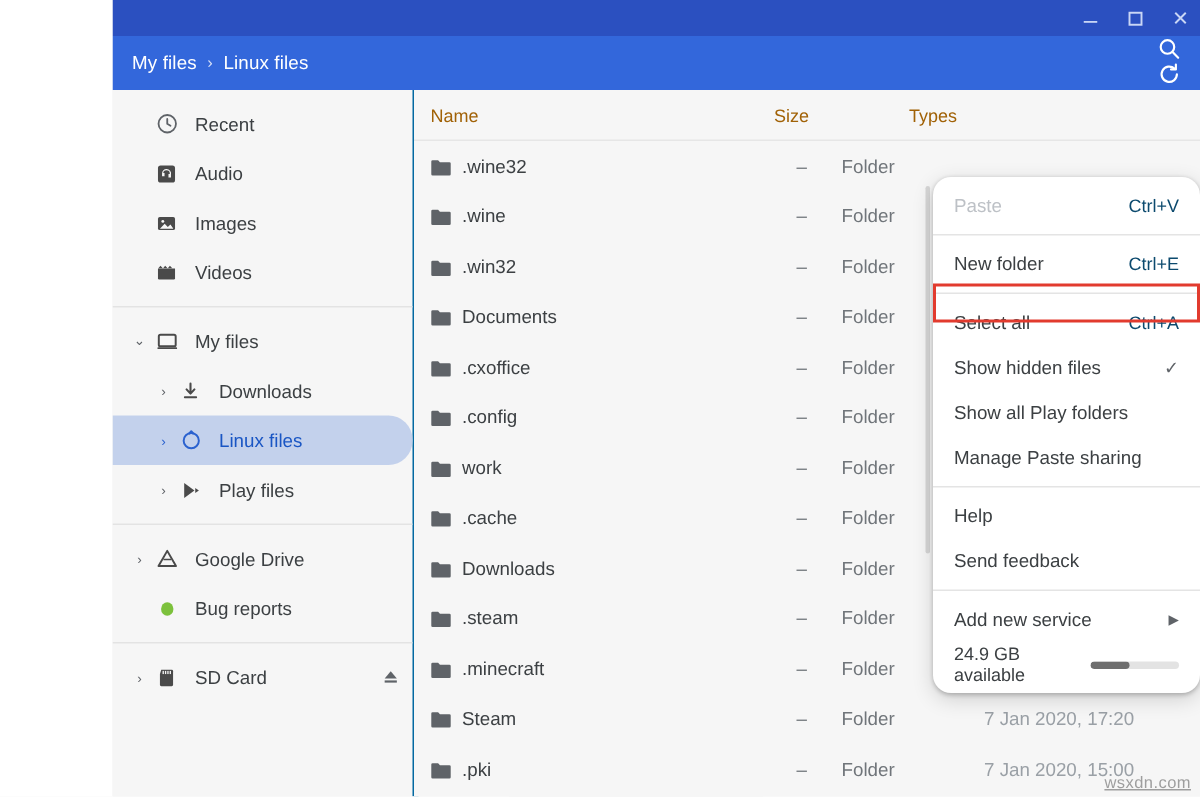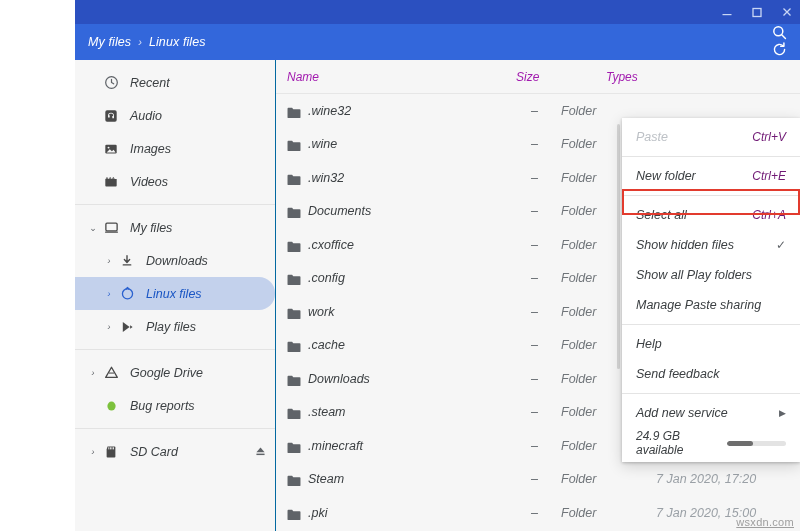--- a/index.html
+++ b/index.html
@@ -8,21 +8,21 @@
     background:#ffffff;
     font-family:"Liberation Sans","DejaVu Sans",sans-serif;
     overflow:hidden;
     position:relative;
   }
   #root{position:absolute;left:0;top:0;width:800px;height:531px;background:#fff;}
 
   
   .window{
     position:absolute;left:75px;top:0;width:725px;height:531px;
-    background:#f4f4f4;overflow:hidden;font-style:italic;
+    background:#f4f4f4;overflow:hidden;
   }
   .titlebar{
     position:absolute;left:0;top:0;width:725px;height:24px;
     background:#2b50c0;
   }
   .wincontrols{
     position:absolute;right:6px;top:0;height:24px;display:flex;align-items:center;gap:16px;
   }
   .wc{width:14px;height:14px;position:relative;cursor:default;}
   .wc svg{display:block;}
@@ -86,21 +86,21 @@
 
   
   .filepane{
     position:absolute;left:201px;top:0;width:524px;height:471px;background:#f6f6f6;
   }
   .colhead{
     position:absolute;left:0;top:0;width:524px;height:33px;
     border-bottom:1px solid #e6e6e6;background:#f6f6f6;
   }
   .colhead .ch{position:absolute;top:0;height:33px;display:flex;align-items:center;
-    font-size:12px;color:#a21caf;}
+    font-size:12px;color:#a16207;}
   .ch-name{left:11px;}
   .ch-size{left:240px;}
   .ch-types{left:285px;margin-left:45px;}
   .rows{position:absolute;left:0;top:34px;width:524px;height:437px;}
   .row{height:33.5px;position:relative;}
   .row .ficon{position:absolute;left:11px;top:50%;transform:translateY(-50%);
     width:14px;height:12px;}
   .row .fname{position:absolute;left:32px;top:50%;transform:translateY(-50%);
     font-size:12.5px;color:#3c4043;white-space:nowrap;}
   .row .fsize{position:absolute;left:240px;top:50%;transform:translateY(-50%);
@@ -116,28 +116,28 @@
     position:absolute;left:341px;top:64px;width:3px;height:245px;
     background:#d6d6d6;border-radius:2px;
   }
 
   
   .menu{
     position:absolute;left:547px;top:58px;width:178px;
     background:#ffffff;
     box-shadow:0 1px 3px rgba(0,0,0,.22), 0 4px 14px rgba(0,0,0,.16);
     padding:4px 0 4px 0;
-    border-radius:0;
+    border-radius:12px;
   }
   .mi{
     height:30px;display:flex;align-items:center;position:relative;
     padding:0 14px 0 14px;font-size:12.5px;color:#3c4043;white-space:nowrap;
   }
   .mi .mlabel{flex:1 1 auto;}
-  .mi .maccel{color:#701a75;font-size:12px;margin-left:12px;}
+  .mi .maccel{color:#0c4a6e;font-size:12px;margin-left:12px;}
   .mi.disabled .mlabel{color:#bdc1c6;}
   .mi .check{color:#5f6368;font-size:12px;}
   .mi .caret{color:#5f6368;font-size:9px;}
   .m-div{height:1px;background:#e4e4e4;margin:4px 0;}
   .storage{
     height:30px;display:flex;align-items:center;padding:0 14px;
     font-size:12px;color:#3c4043;
   }
   .storage .sbar{
     margin-left:auto;width:62px;height:5px;border-radius:3px;background:#e3e3e3;position:relative;

